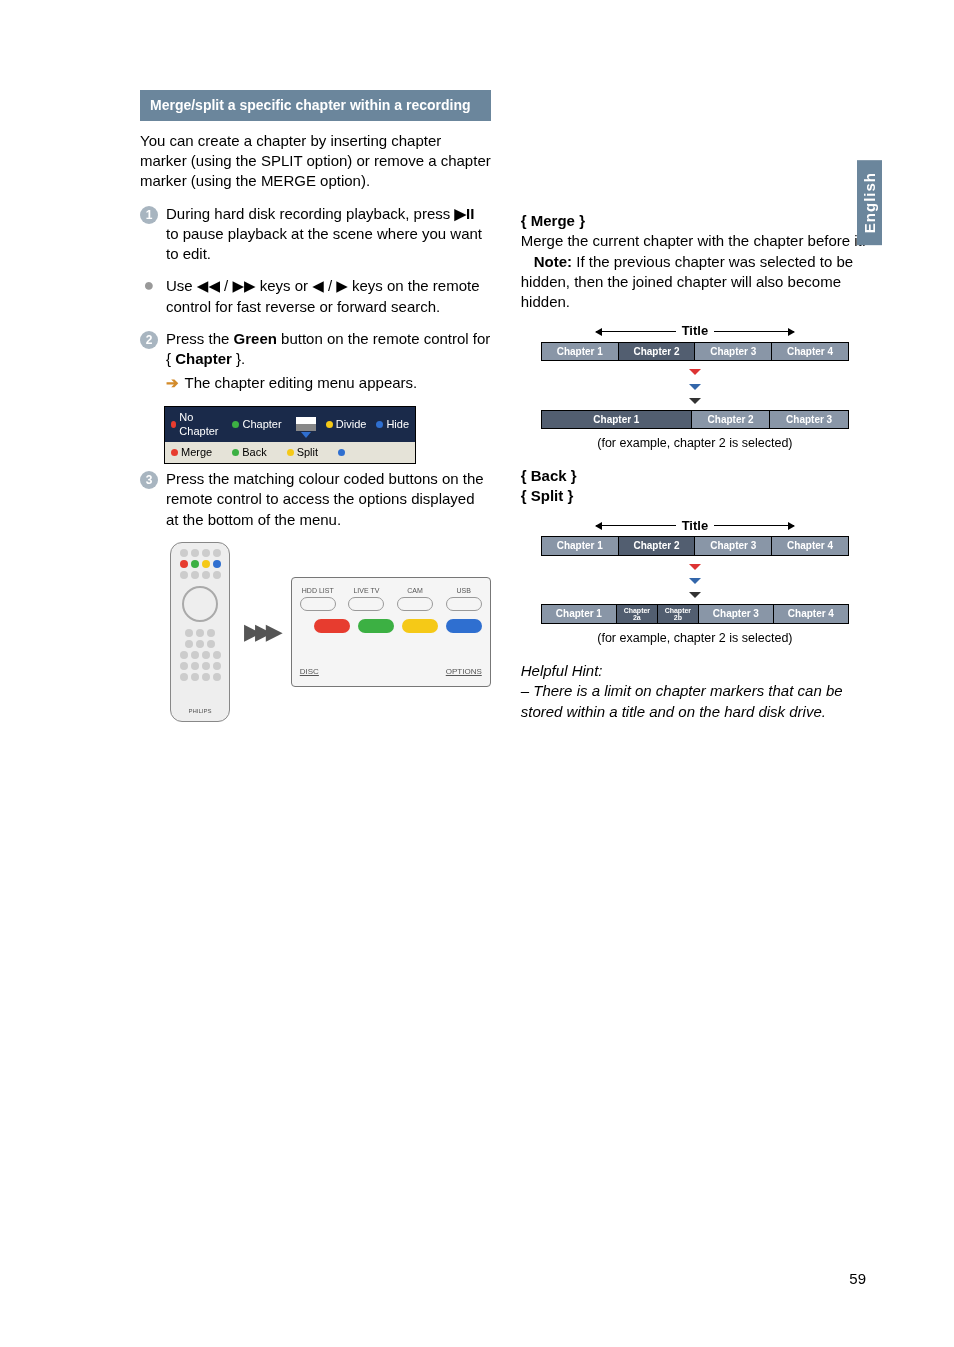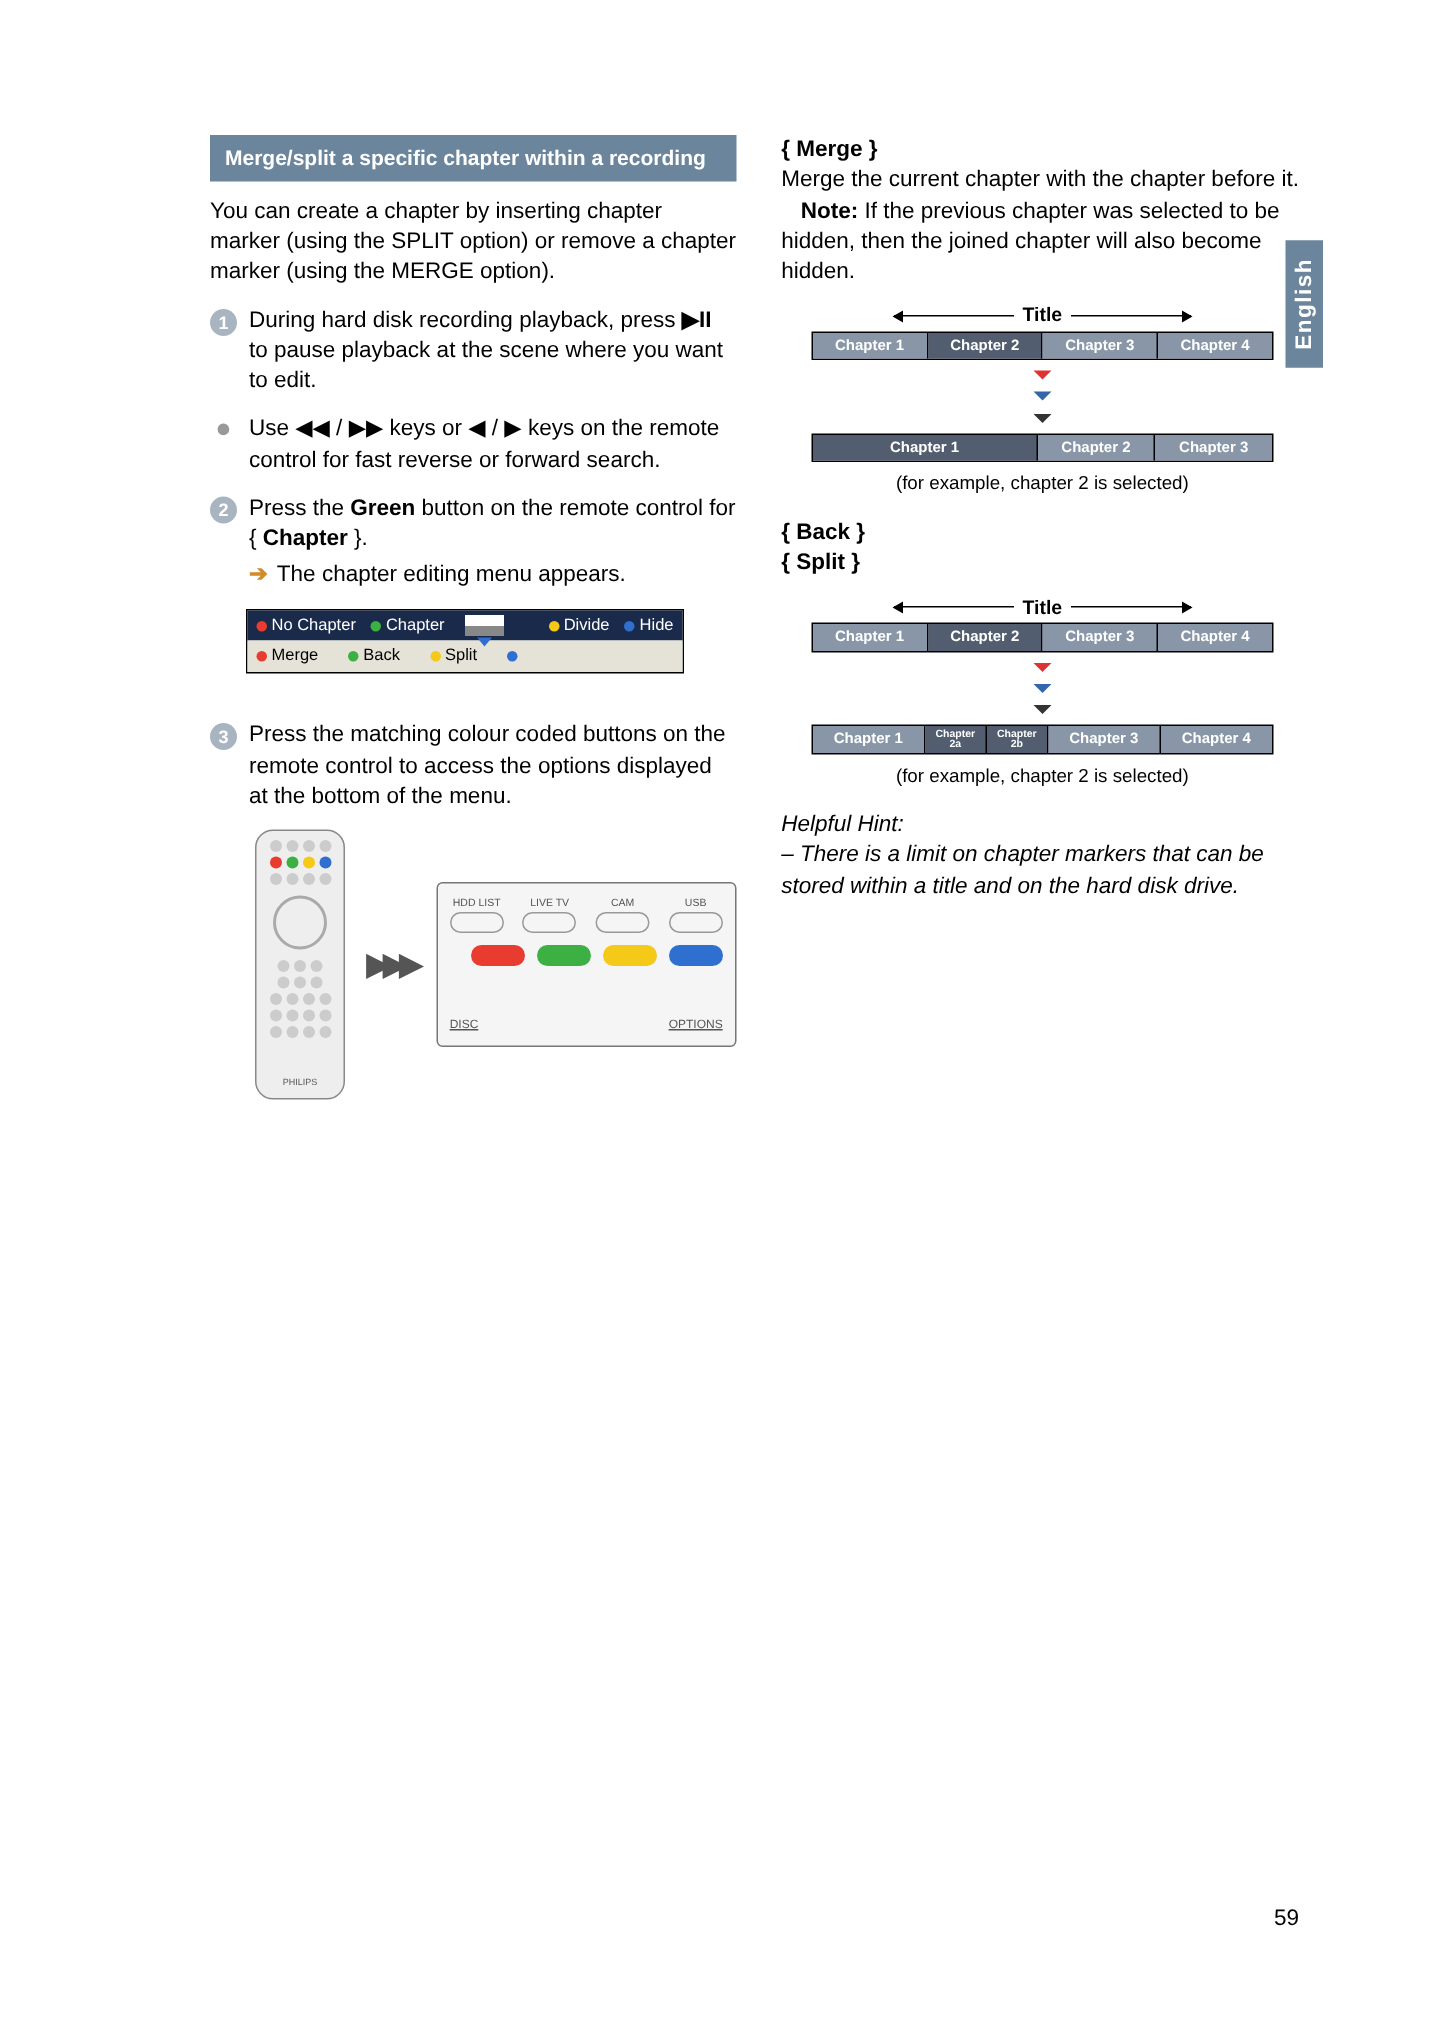--- a/index.html
+++ b/index.html
@@ -22,20 +22,21 @@
     border-bottom: 2px solid #000;
     margin-bottom: 18px;
   }
   .main-title .cont {
     font-size: 18px;
     font-weight: bold;
   }
   .columns {
     display: flex;
     gap: 30px;
+    align-items: flex-end;
   }
   .col {
     flex: 1;
     font-size: 15px;
     line-height: 1.35;
   }
   .subheader {
     background: #6b869c;
     color: #fff;
     font-weight: bold;
@@ -81,22 +82,22 @@
   }
   .arrow-sub .arr {
     color: #d38b2a;
     font-weight: bold;
   }
   .glyph { font-family: Arial, sans-serif; }
   b { font-weight: bold; }
 
   
   .osd-menu {
-    margin: 10px 0 31px 24px;
-    width: 292px;
+    margin: 10px 0 5px 24px;
+    width: 252px;
     border: 1px solid #000;
     font-size: 11px;
   }
   .osd-top {
     background: #1a2a4a;
     color: #fff;
     display: flex;
     align-items: center;
     padding: 3px 6px;
     gap: 10px;

